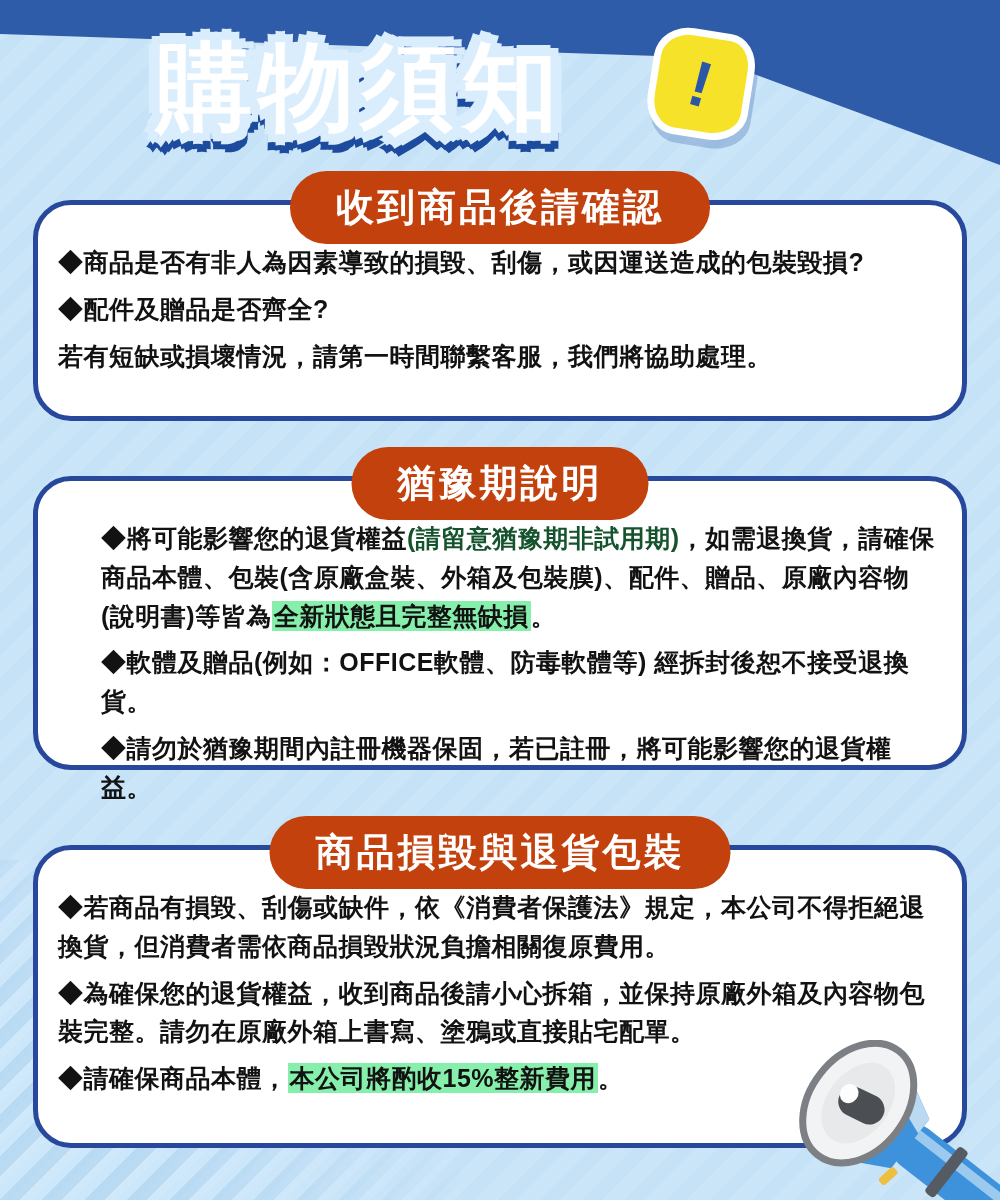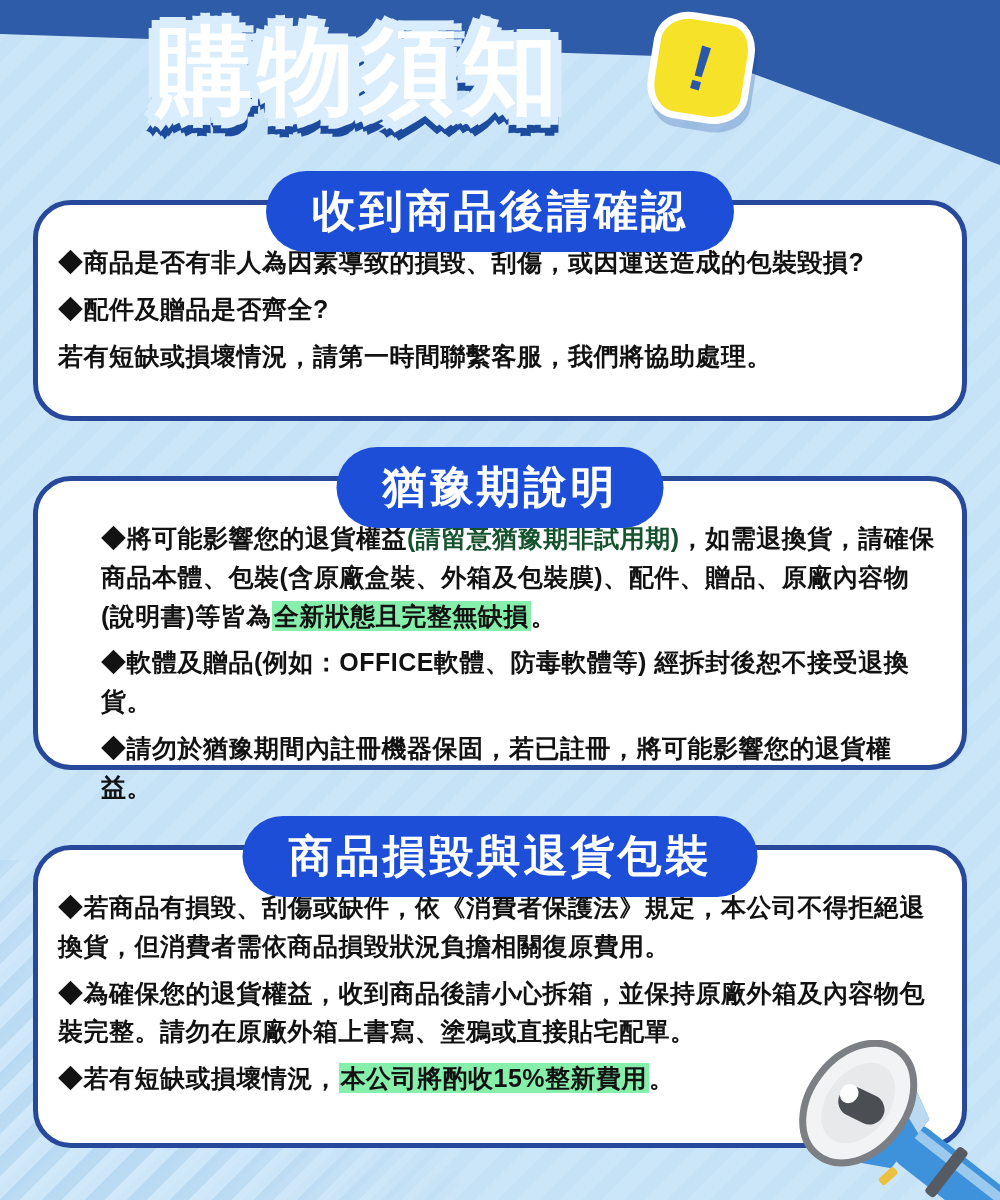--- a/index.html
+++ b/index.html
@@ -21,21 +21,21 @@
     opacity:0.65;
     -webkit-mask-image:linear-gradient(45deg,#000 0 25%,transparent 65%);
             mask-image:linear-gradient(45deg,#000 0 25%,transparent 65%);
   }
   
   .band {
     position:absolute; top:0; left:0; width:1000px; height:170px; z-index:1;
     background:#2f5ca9;
     clip-path:polygon(0 0, 100% 0, 100% 97%, 71% 34%, 0 20%);
   }
-  .header-wrap { position:absolute; top:0; left:0; width:1000px; height:170px; z-index:2; }
+  .header-wrap { position:absolute; top:16px; left:0; width:1000px; height:170px; z-index:2; }
   .title {
     position:absolute; top:18px; left:0; width:72%; margin:0; text-align:center;
     font-size:96px; line-height:1.1; font-weight:900; letter-spacing:6px;
     color:#ffffff;
     -webkit-text-stroke:6px #3a6cc0; paint-order:stroke fill;
     text-shadow:
       -11px 0 0 #d9edfc, 11px 0 0 #d9edfc, 0 -11px 0 #d9edfc, 0 11px 0 #d9edfc,
       -8px -8px 0 #d9edfc, 8px -8px 0 #d9edfc, -8px 8px 0 #d9edfc, 8px 8px 0 #d9edfc,
       0 16px 0 #1d4b9e, 8px 16px 0 #1d4b9e, -8px 16px 0 #1d4b9e, 4px 19px 0 #1d4b9e;
   }
@@ -53,22 +53,22 @@
   
   .card {
     position:absolute; left:33px; width:934px; z-index:2; box-sizing:border-box;
     background:#ffffff; border:5px solid #27489b; border-radius:38px;
   }
   .card-1 { top:200px; height:221px; }
   .card-2 { top:476px; height:294px;padding-left:43px; }
   .card-3 { top:845px; height:303px; }
   .pill {
     position:absolute; top:-34px; left:50%; transform:translateX(-50%);
-    background:#1d4ed8; color:#ffffff; white-space:nowrap;
-    font-size:44px; font-weight:800; letter-spacing:3px;
+    background:#c2410c; color:#ffffff; white-space:nowrap;
+    font-size:38px; font-weight:800; letter-spacing:3px;
     padding:11px 46px; border-radius:46px;
   }
   .card-body {
     padding:38px 22px 14px 20px;
     font-size:25px; font-weight:700; color:#121212;
     line-height:1.55; letter-spacing:0.5px;
   }
   .para { margin:0 0 8px 0; }
   .run-red { color:#14532d; }
   .run-highlight { background:#86efac; padding:1px 2px; box-decoration-break:clone; -webkit-box-decoration-break:clone; }
@@ -129,21 +129,21 @@
       <span>商品損毀與退貨包裝</span>
     </div>
     <div class="card-body">
       <p class="para">
         <span>◆若商品有損毀、刮傷或缺件，依《消費者保護法》規定，本公司不得拒絕退換貨，但消費者需依商品損毀狀況負擔相關復原費用。</span>
       </p>
       <p class="para">
         <span>◆為確保您的退貨權益，收到商品後請小心拆箱，並保持原廠外箱及內容物包裝完整。請勿在原廠外箱上書寫、塗鴉或直接貼宅配單。</span>
       </p>
       <p class="para">
-        <span>◆若有短缺或損壞情況，</span><span class="run-highlight">本公司將酌收15%整新費用</span><span>。</span>
+        <span>◆請確保商品本體，</span><span class="run-highlight">本公司將酌收15%整新費用</span><span>。</span>
       </p>
     </div>
   </section>
 
   <svg class="megaphone" viewBox="0 0 230 200" xmlns="http://www.w3.org/2000/svg" aria-hidden="true">
     <g transform="rotate(38 95 85)">
 
       <rect x="118" y="60" width="122" height="46" rx="15" fill="#3e92db"></rect>
       <rect x="122" y="66" width="112" height="10" rx="5" fill="#9ccaef"></rect>
 

